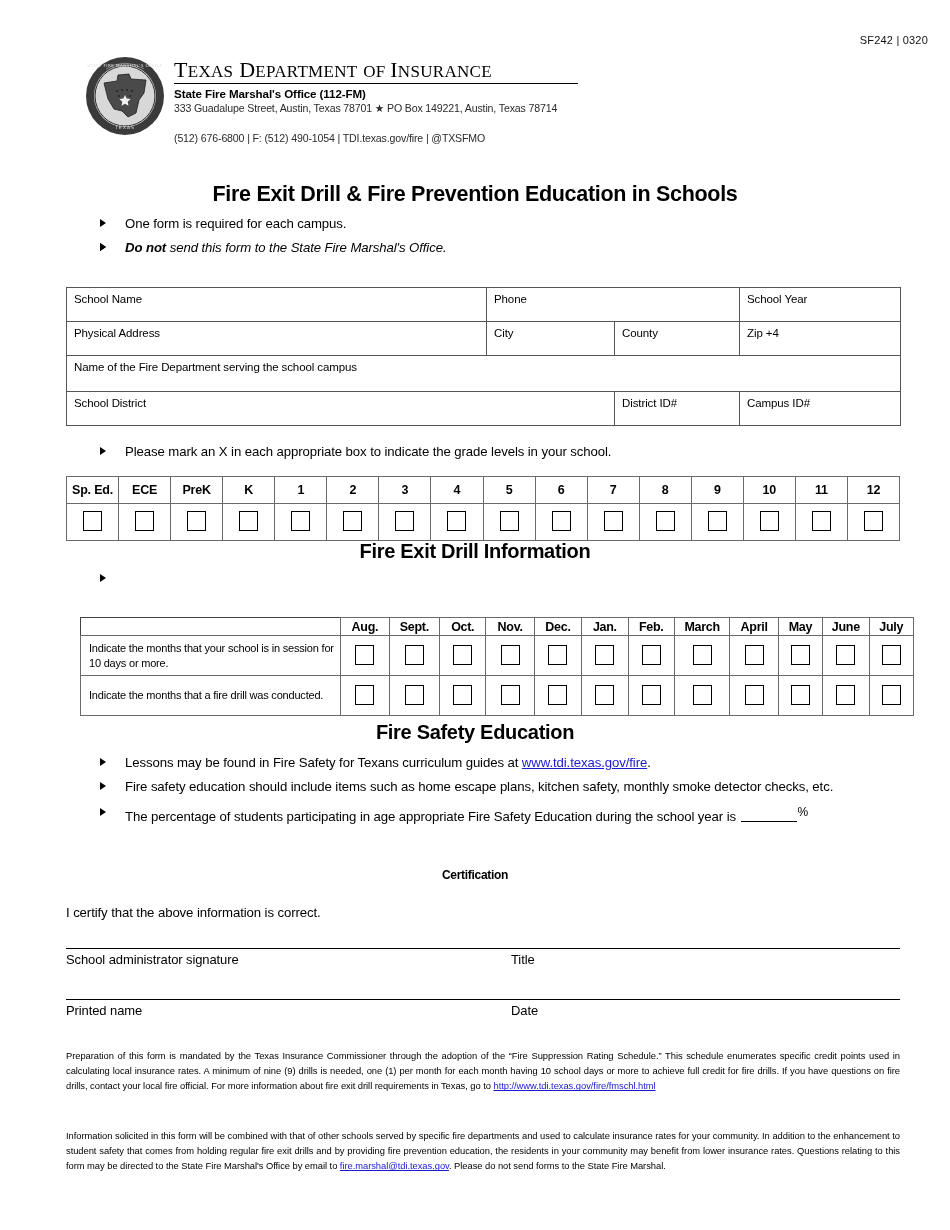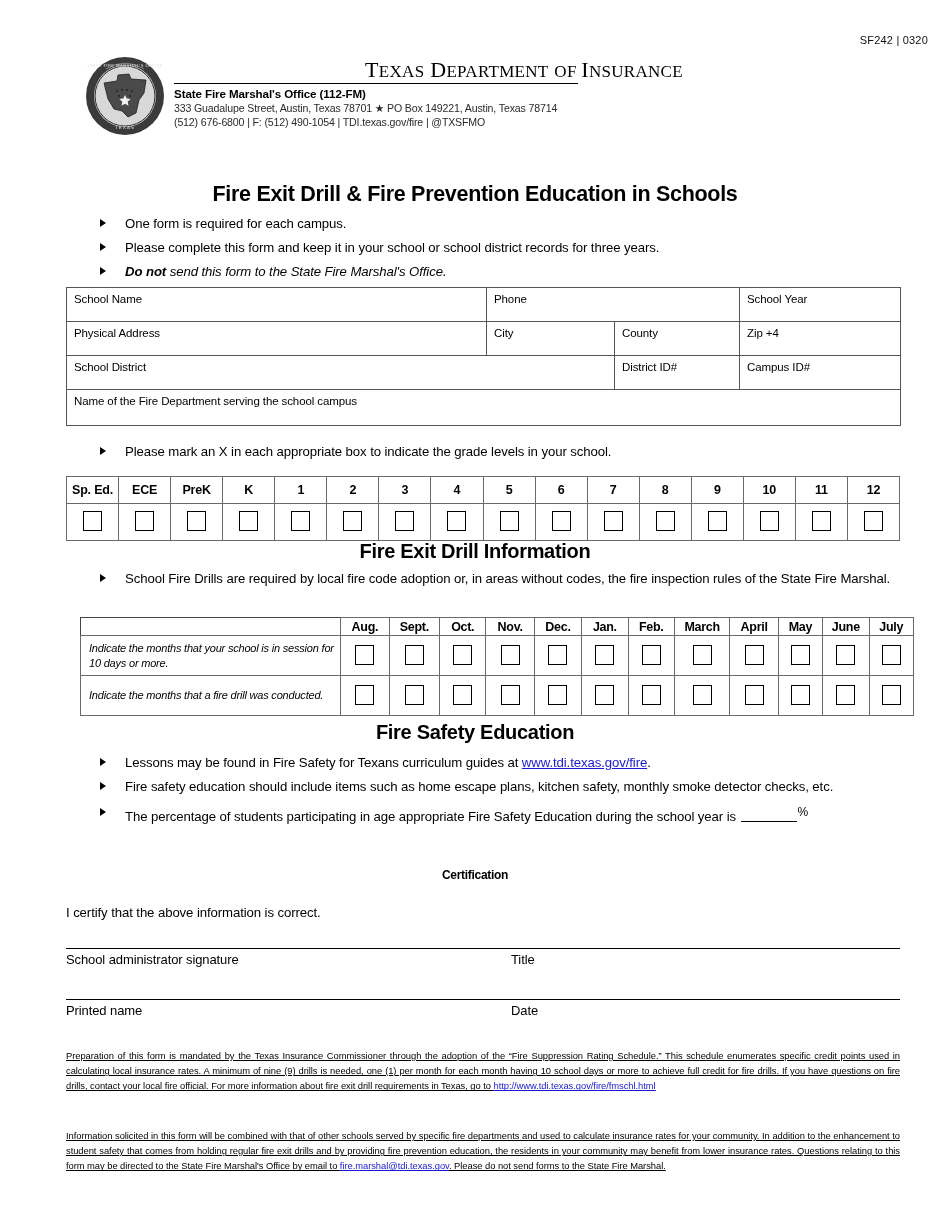--- a/index.html
+++ b/index.html
@@ -50,21 +50,20 @@
     left: 90px;
     top: 3px;
     width: 700px;
   }
   .lh-agency {
     font-family: "Liberation Serif", serif;
     font-size: 22px;
     letter-spacing: 0.3px;
     white-space: nowrap;
     line-height: 1.05;
-    text-align: center;
   }
   .lh-agency .cap { font-size: 22px; }
   .lh-agency .sc { font-size: 17px; }
   .lh-rule {
     width: 404px;
     border-bottom: 1.6px solid #000;
     margin-top: 2px;
   }
   .lh-office {
     font-size: 11.6px;
@@ -74,21 +73,21 @@
   }
   .lh-addr {
     font-size: 10.6px;
     margin-top: 2px;
     color: #2b2b2b;
     letter-spacing: -0.15px;
     filter: blur(0.35px);
   }
   .lh-addr2 {
     font-size: 10.6px;
-    margin-top: 2px;
+    margin-top: 18px;
     color: #2b2b2b;
     letter-spacing: -0.15px;
     filter: blur(0.35px);
   }
 
   
   h1.section-title {
     position: absolute;
     left: 0;
     width: 950px;
@@ -200,21 +199,21 @@
     line-height: 1.28;
     letter-spacing: -0.2px;
     vertical-align: middle;
   }
   #months-table tr.hdr td {
     font-size: 12.5px;
     font-weight: bold;
     height: 17px;
     letter-spacing: -0.3px;
   }
-  #months-table tr.datarow td { height: 35px; font-style: italic; }
+  #months-table tr.datarow td { height: 35px; }
 
   
   .pct-blank {
     display: inline-block;
     width: 56px;
     border-bottom: 1.3px solid #000;
     margin: 0 1px;
   }
   .pct-sign {
     font-size: 12px;
@@ -255,21 +254,20 @@
   
   .fineprint {
     position: absolute;
     left: 66px;
     width: 834px;
     font-size: 9.4px;
     line-height: 1.62;
     text-align: justify;
     letter-spacing: -0.05px;
     color: #000;
-    text-decoration: underline;
   }
   #fineprint-1 { top: 1048px; }
   #fineprint-2 { top: 1128px; }
 
   a.link, .link {
     color: #1a1ad0;
     text-decoration: underline;
   }
 </style>
 </head>
@@ -315,21 +313,20 @@
 
   <h1 class="section-title t-main">Fire Exit Drill &amp; Fire Prevention Education in Schools</h1>
 
   <div class="bullets" style="top:214px;">
     <div class="bullet">
       <span class="tri"></span>
       <span>One form is required for each campus.</span>
     </div>
     <div class="bullet">
       <span class="tri"></span>
-      <span>Please complete this form and keep it in your school or school district records for three years.</span>
     </div>
     <div class="bullet">
       <span class="tri"></span>
       <span class="boldital">Do not</span><i> send this form to the State Fire Marshal's Office.</i>
     </div>
   </div>
 
   <table class="tbl outer" id="school-table">
     <colgroup>
       <col style="width:285px">
@@ -344,26 +341,26 @@
         <td colspan="2">Phone</td>
         <td>School Year</td>
       </tr>
       <tr>
         <td colspan="2">Physical Address</td>
         <td>City</td>
         <td>County</td>
         <td>Zip +4</td>
       </tr>
       <tr>
+        <td colspan="5" style="height:30px">Name of the Fire Department serving the school campus</td>
+      </tr>
+      <tr>
         <td colspan="3">School District</td>
         <td>District ID#</td>
         <td>Campus ID#</td>
-      </tr>
-      <tr>
-        <td colspan="5" style="height:30px">Name of the Fire Department serving the school campus</td>
       </tr>
     </tbody>
   </table>
 
   <div class="bullets" style="top:442px;">
     <div class="bullet">
       <span class="tri"></span>
       <span>Please mark an X in each appropriate box to indicate the grade levels in your school.</span>
     </div>
   </div>
@@ -406,21 +403,20 @@
         <td><span class="ckbox"></span></td>
         <td><span class="ckbox"></span></td>
       </tr>
     </tbody>
   </table>
 
   <h1 class="section-title t-drill">Fire Exit Drill Information</h1>
   <div class="bullets" style="top:569px; width:812px;">
     <div class="bullet">
       <span class="tri"></span>
-      <span>School Fire Drills are required by local fire code adoption or, in areas without codes, the fire inspection rules of the State Fire Marshal.</span>
     </div>
   </div>
 
   <table class="tbl outer" id="months-table">
     <colgroup>
       <col style="width:258px">
       <col style="width:48px">
         <col style="width:50px">
         <col style="width:46px">
         <col style="width:48px">

